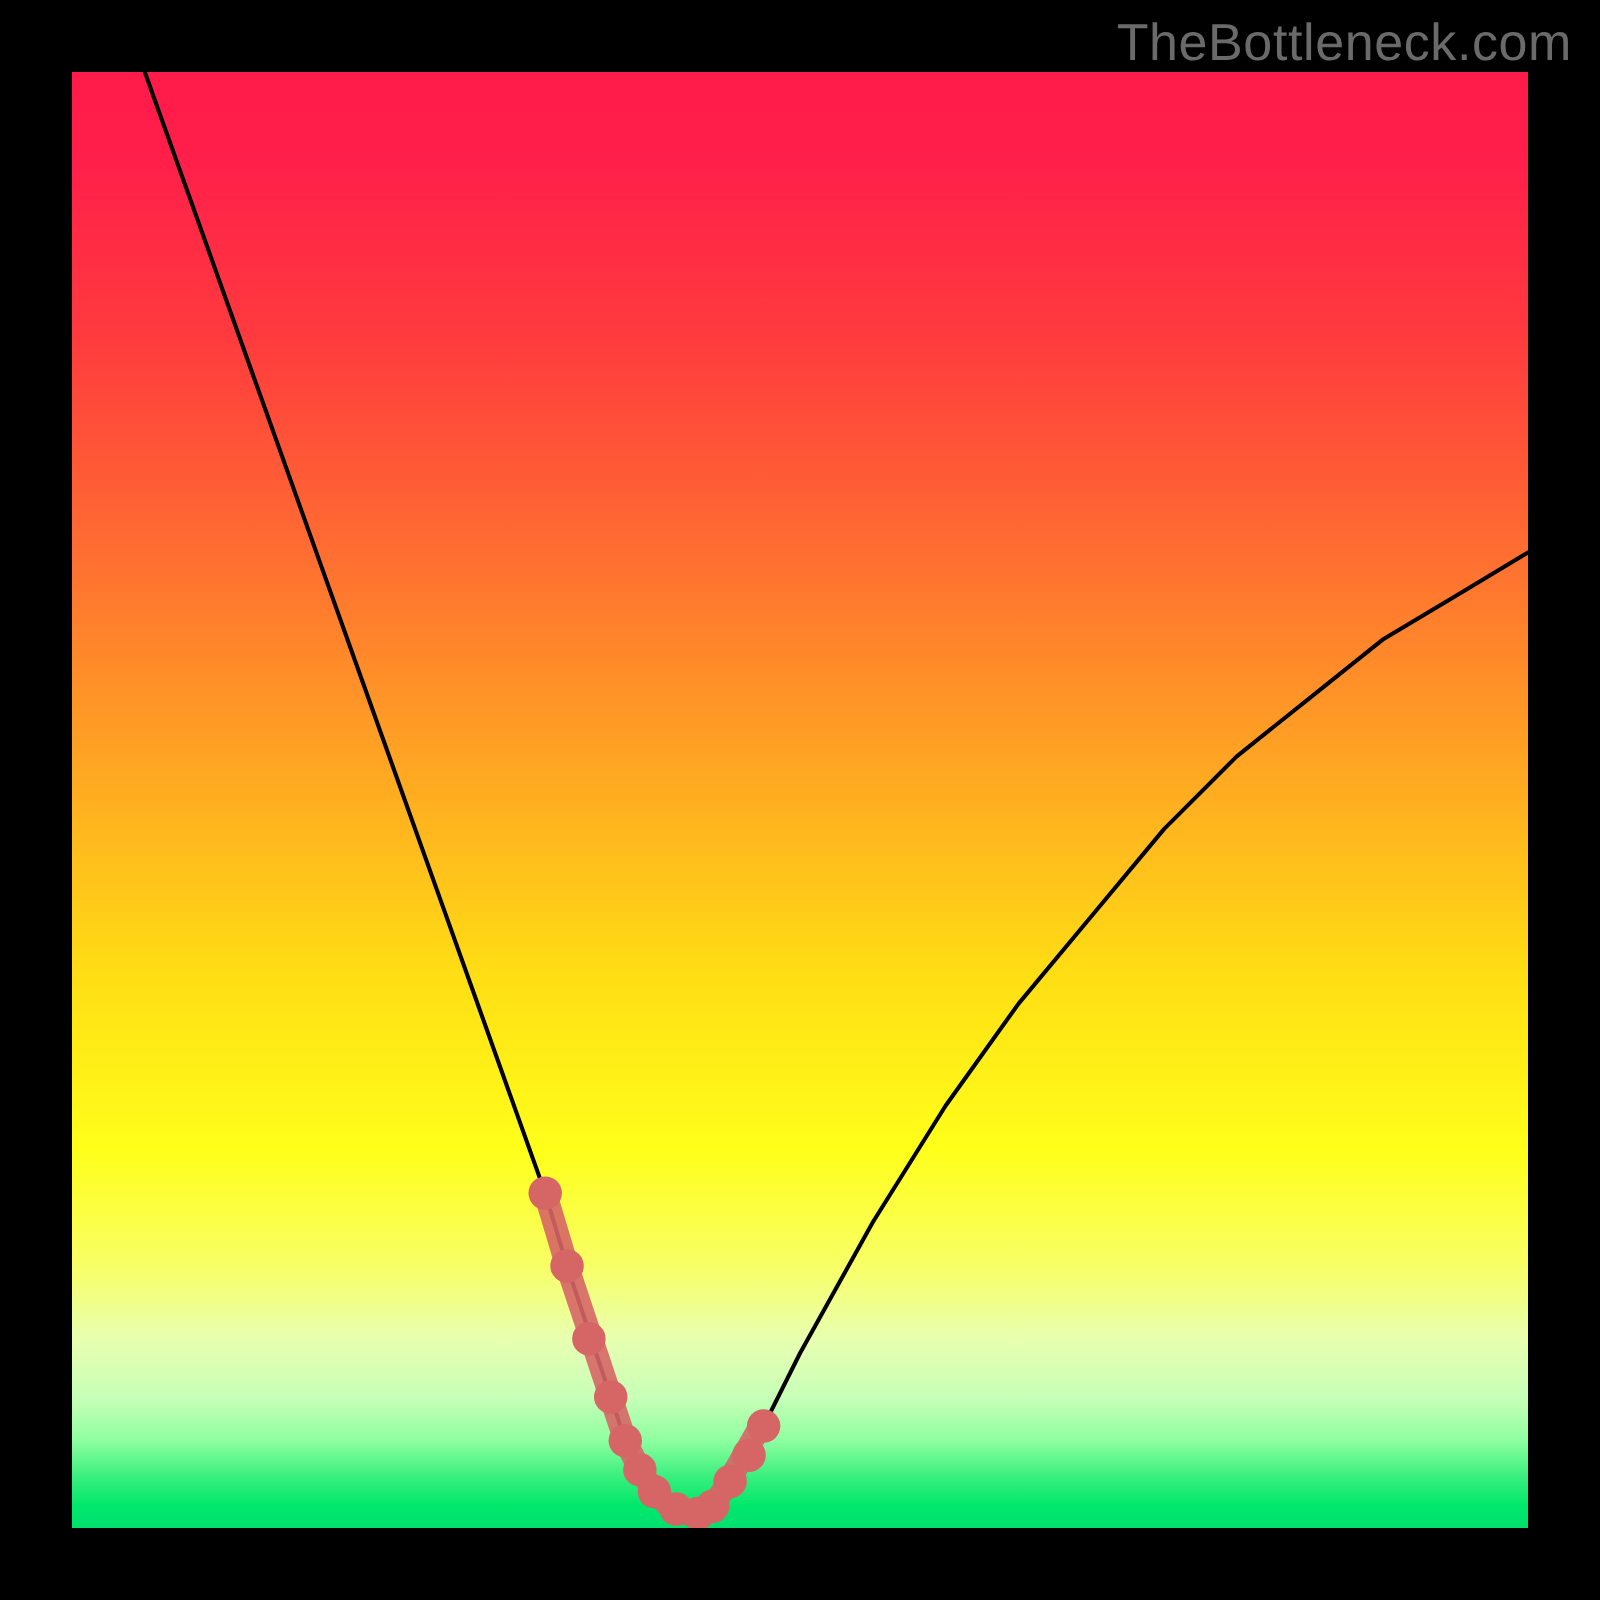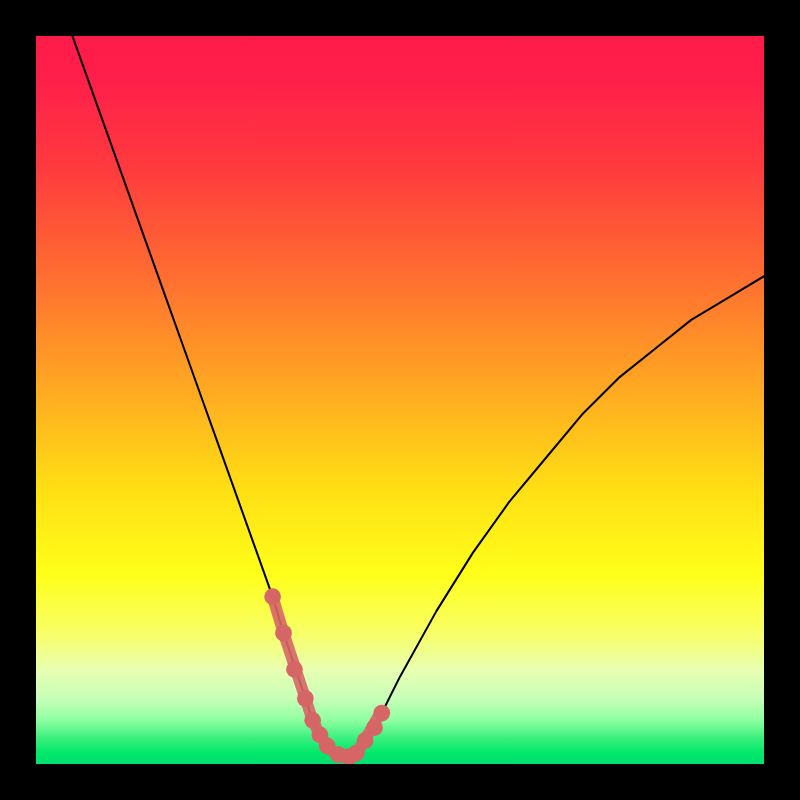--- a/index.html
+++ b/index.html
@@ -44,20 +44,21 @@
     letter-spacing: 0.3px;
     font-weight: 400;
     user-select: none;
   }
 </style>
 </head>
 <body>
 
 <div class="stage">
 
+  <div class="watermark">TheBottleneck.com</div>
 
   <div class="plot-area">
 
     <svg class="gradient-bg" viewBox="0 0 100 100" preserveAspectRatio="none">
       <defs>
         <linearGradient id="bg-grad" x1="0" y1="0" x2="0" y2="1">
             <stop offset="0%" stop-color="#ff1a4a"></stop>
             <stop offset="6%" stop-color="#ff1f4a"></stop>
             <stop offset="18%" stop-color="#ff3a3e"></stop>
             <stop offset="32%" stop-color="#ff6a32"></stop>

